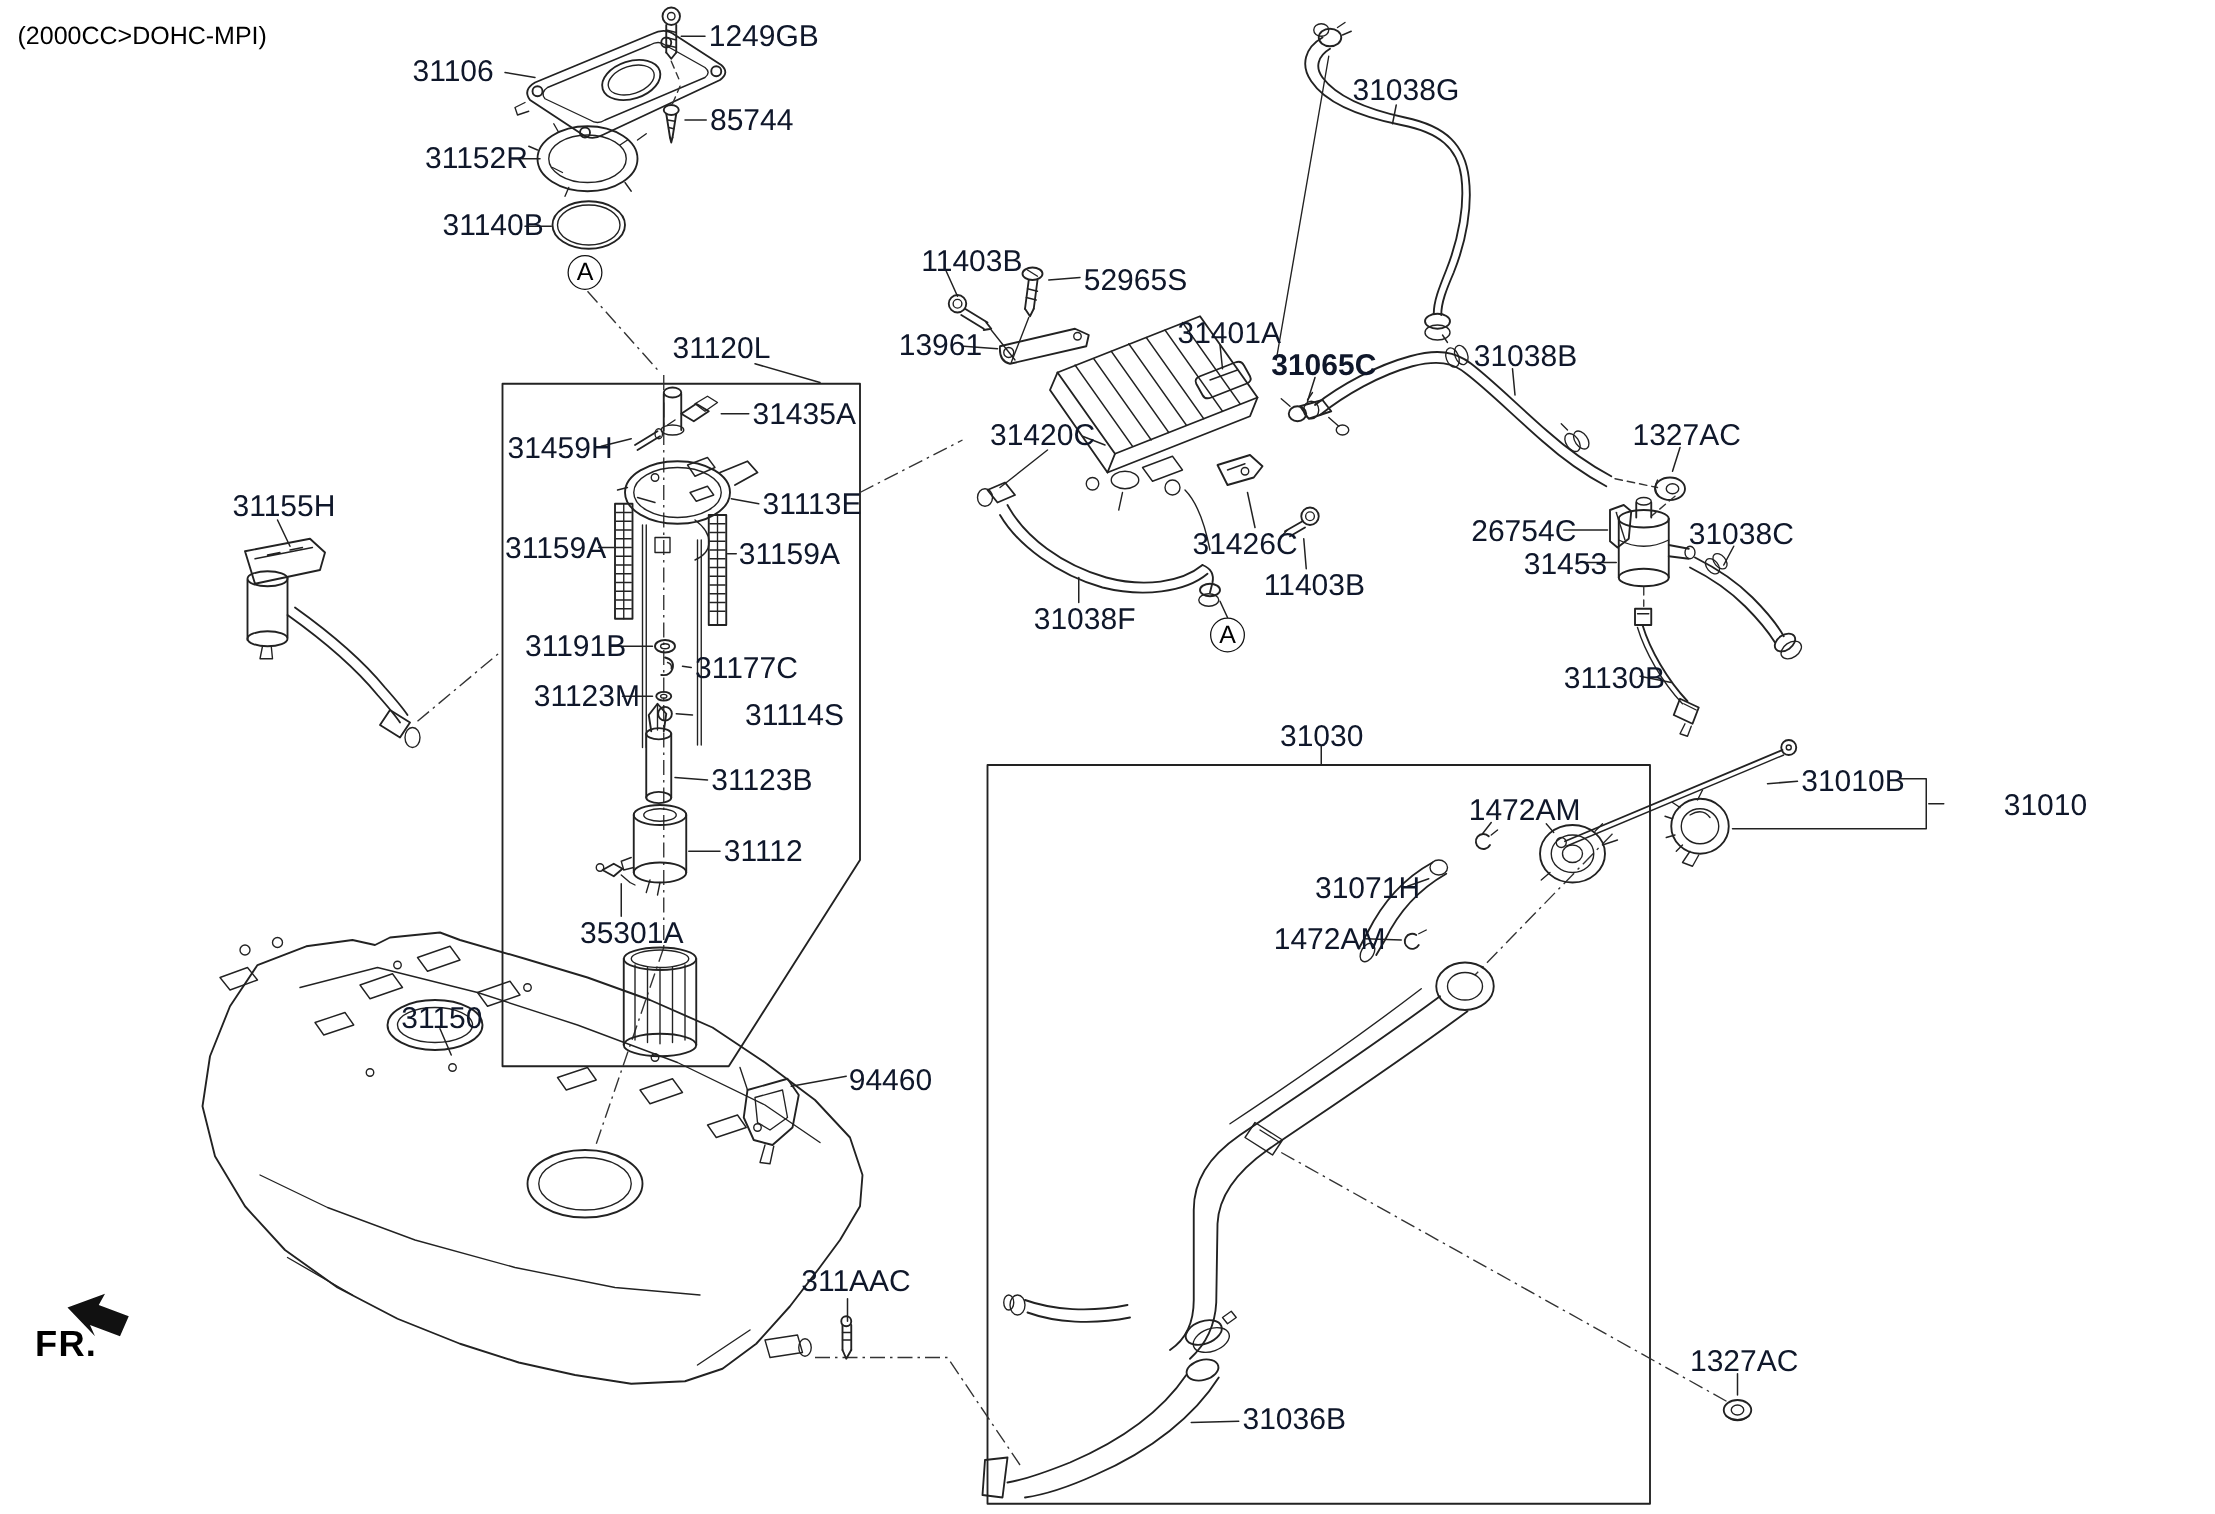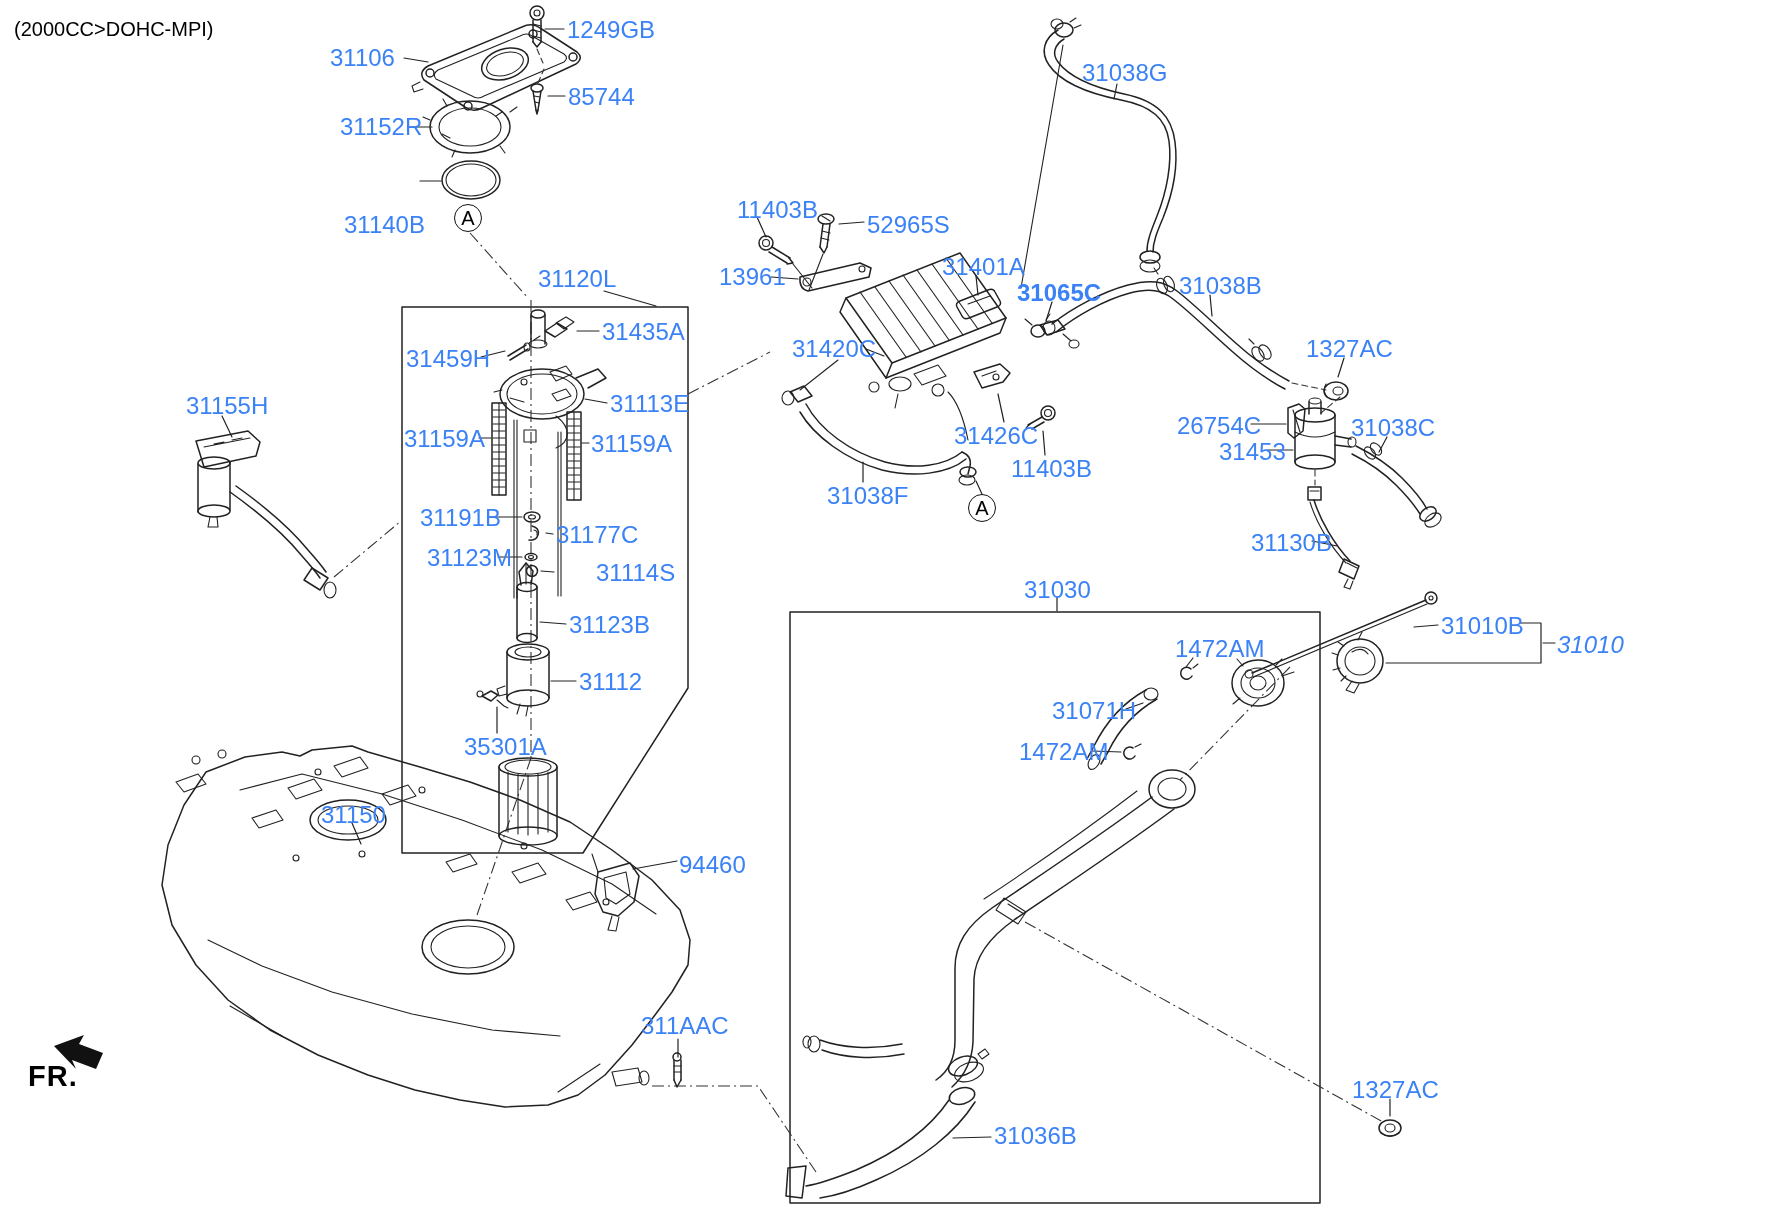--- a/index.html
+++ b/index.html
@@ -7,21 +7,21 @@
          font-family:"Liberation Sans", sans-serif;color:#000;}
   svg.art{position:absolute;left:0;top:0;}
   svg.art *{vector-effect:non-scaling-stroke;}
   .line{stroke:#222;fill:none;stroke-width:1.5;stroke-linecap:round;stroke-linejoin:round;}
   .thin{stroke-width:1.1;}
   .leader{stroke:#222;fill:none;stroke-width:1.2;stroke-linecap:round;}
   .dashdot{stroke:#333;fill:none;stroke-width:1.1;stroke-dasharray:12 4 2 4;}
   .dashed{stroke:#333;fill:none;stroke-width:1.1;stroke-dasharray:6 4;}
   .solid{fill:#111;stroke:none;}
   .part-label{position:absolute;font-size:24px;line-height:1;white-space:nowrap;
-              letter-spacing:0px;color:#3b82f6;}
+              letter-spacing:0px;color:#0f172a;}
   .marker{position:absolute;width:28px;height:28px;border:1.8px solid #111;border-radius:50%;
           display:flex;align-items:center;justify-content:center;font-size:20px;font-weight:400;
           box-sizing:border-box;background:#fff;}
   .title{position:absolute;left:14px;top:18px;font-size:20px;}
   .fr-label{position:absolute;left:28px;top:1060px;font-size:29px;font-weight:bold;letter-spacing:1px;}
 </style>
 </head>
 <body>
 
 <div class="stage">
@@ -454,21 +454,21 @@
     </g>
   </svg>
 
   <div class="title">(2000CC&gt;DOHC-MPI)</div>
   <div class="fr-label">FR.</div>
   <div id="labels">
       <div class="part-label" style="left: 330px; top: 46px;">31106</div>
       <div class="part-label" style="left: 567px; top: 18px;">1249GB</div>
       <div class="part-label" style="left: 568px; top: 85px;">85744</div>
       <div class="part-label" style="left: 340px; top: 115px;">31152R</div>
-      <div class="part-label" style="left: 344px; top: 169px; margin-top: 44px;">31140B</div>
+      <div class="part-label" style="left: 354px; top: 169px;">31140B</div>
       <div class="part-label" style="left: 538px; top: 267px;">31120L</div>
       <div class="part-label" style="left: 602px; top: 320px;">31435A</div>
       <div class="part-label" style="left: 406px; top: 347px;">31459H</div>
       <div class="part-label" style="left: 610px; top: 392px;">31113E</div>
       <div class="part-label" style="left: 404px; top: 427px;">31159A</div>
       <div class="part-label" style="left: 591px; top: 432px;">31159A</div>
       <div class="part-label" style="left: 420px; top: 506px;">31191B</div>
       <div class="part-label" style="left: 556px; top: 523px;">31177C</div>
       <div class="part-label" style="left: 427px; top: 546px;">31123M</div>
       <div class="part-label" style="left: 557px; top: 561px; margin-left: 39px;">31114S</div>
@@ -493,21 +493,21 @@
       <div class="part-label" style="left: 1306px; top: 337px;">1327AC</div>
       <div class="part-label" style="left: 1177px; top: 414px;">26754C</div>
       <div class="part-label" style="left: 1219px; top: 440px;">31453</div>
       <div class="part-label" style="left: 1351px; top: 416px;">31038C</div>
       <div class="part-label" style="left: 1239px; top: 531px; margin-left: 12px;">31130B</div>
       <div class="part-label" style="left: 1024px; top: 578px;">31030</div>
       <div class="part-label" style="left: 1175px; top: 637px;">1472AM</div>
       <div class="part-label" style="left: 1052px; top: 699px;">31071H</div>
       <div class="part-label" style="left: 1019px; top: 740px;">1472AM</div>
       <div class="part-label" style="left: 1441px; top: 614px;">31010B</div>
-      <div class="part-label" style="left: 1557px; top: 633px; font-style: italic;">31010</div>
+      <div class="part-label" style="left: 1603px; top: 633px;">31010</div>
       <div class="part-label" style="left: 994px; top: 1124px;">31036B</div>
       <div class="part-label" style="left: 1352px; top: 1078px;">1327AC</div>
     </div>
   <div id="markers">
       <div class="marker" style="left: 454px; top: 204px;">A</div>
       <div class="marker" style="left: 968px; top: 494px;">A</div>
     </div>
 
 </div>
 

